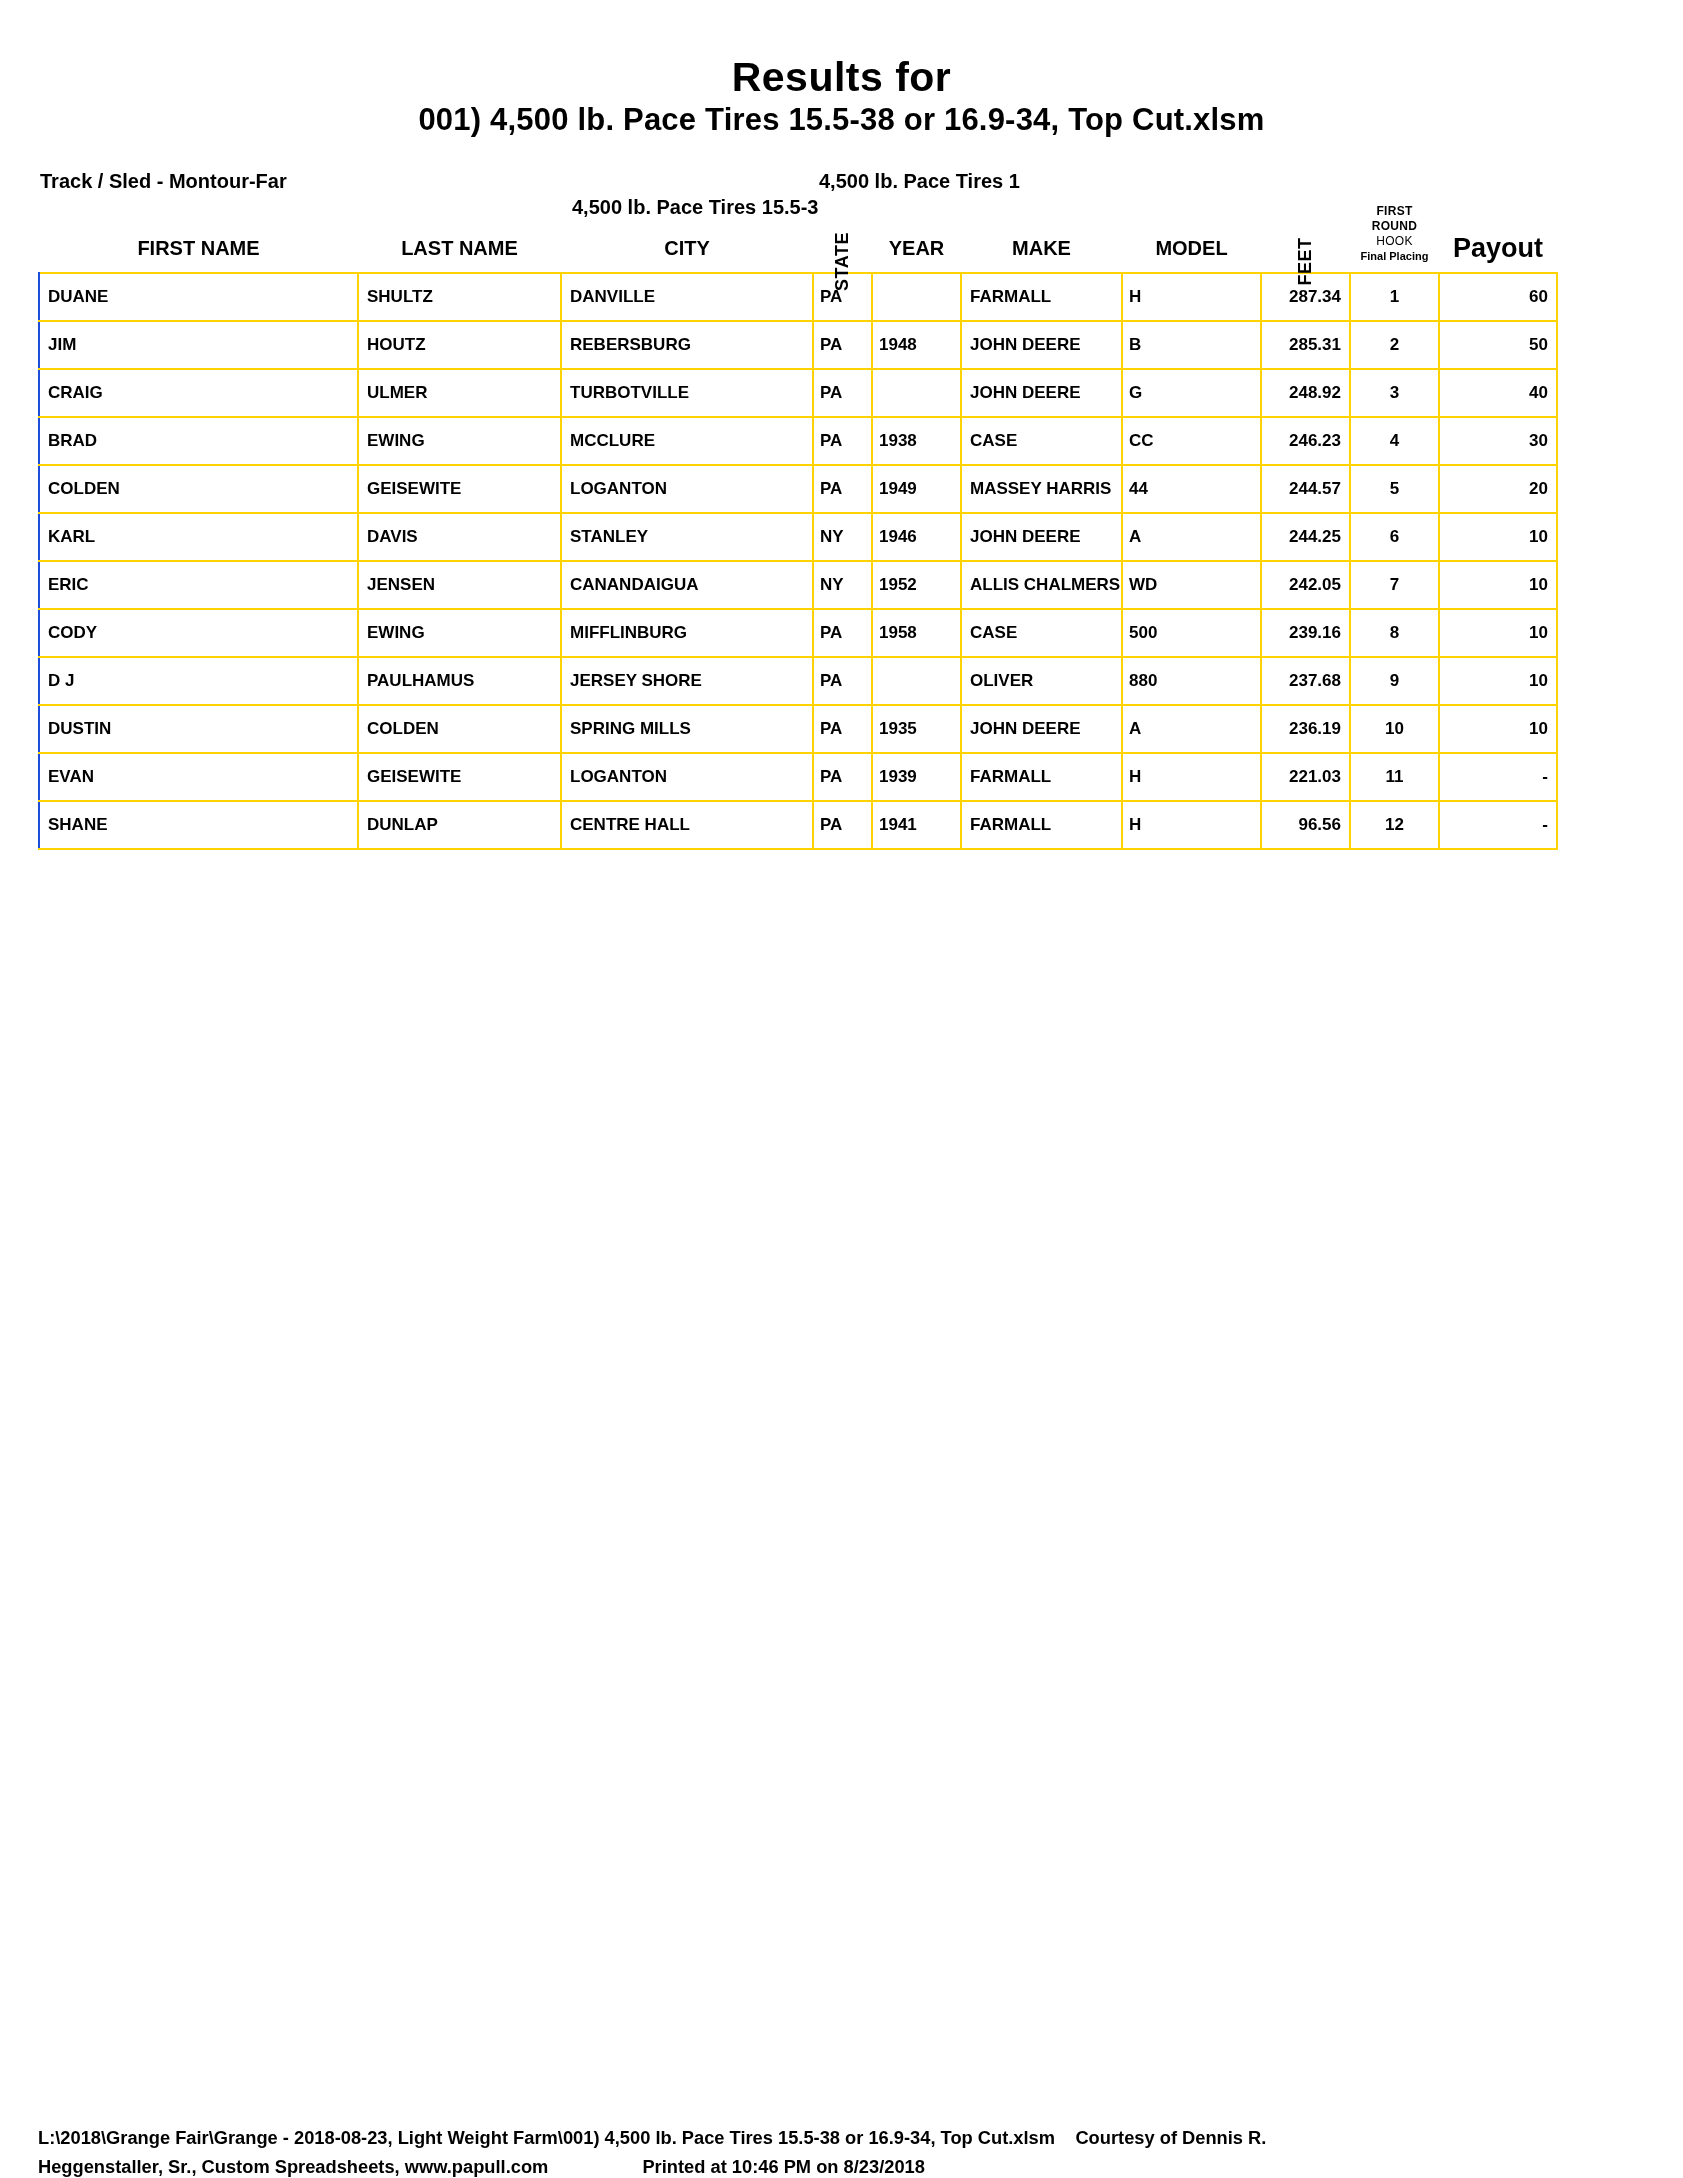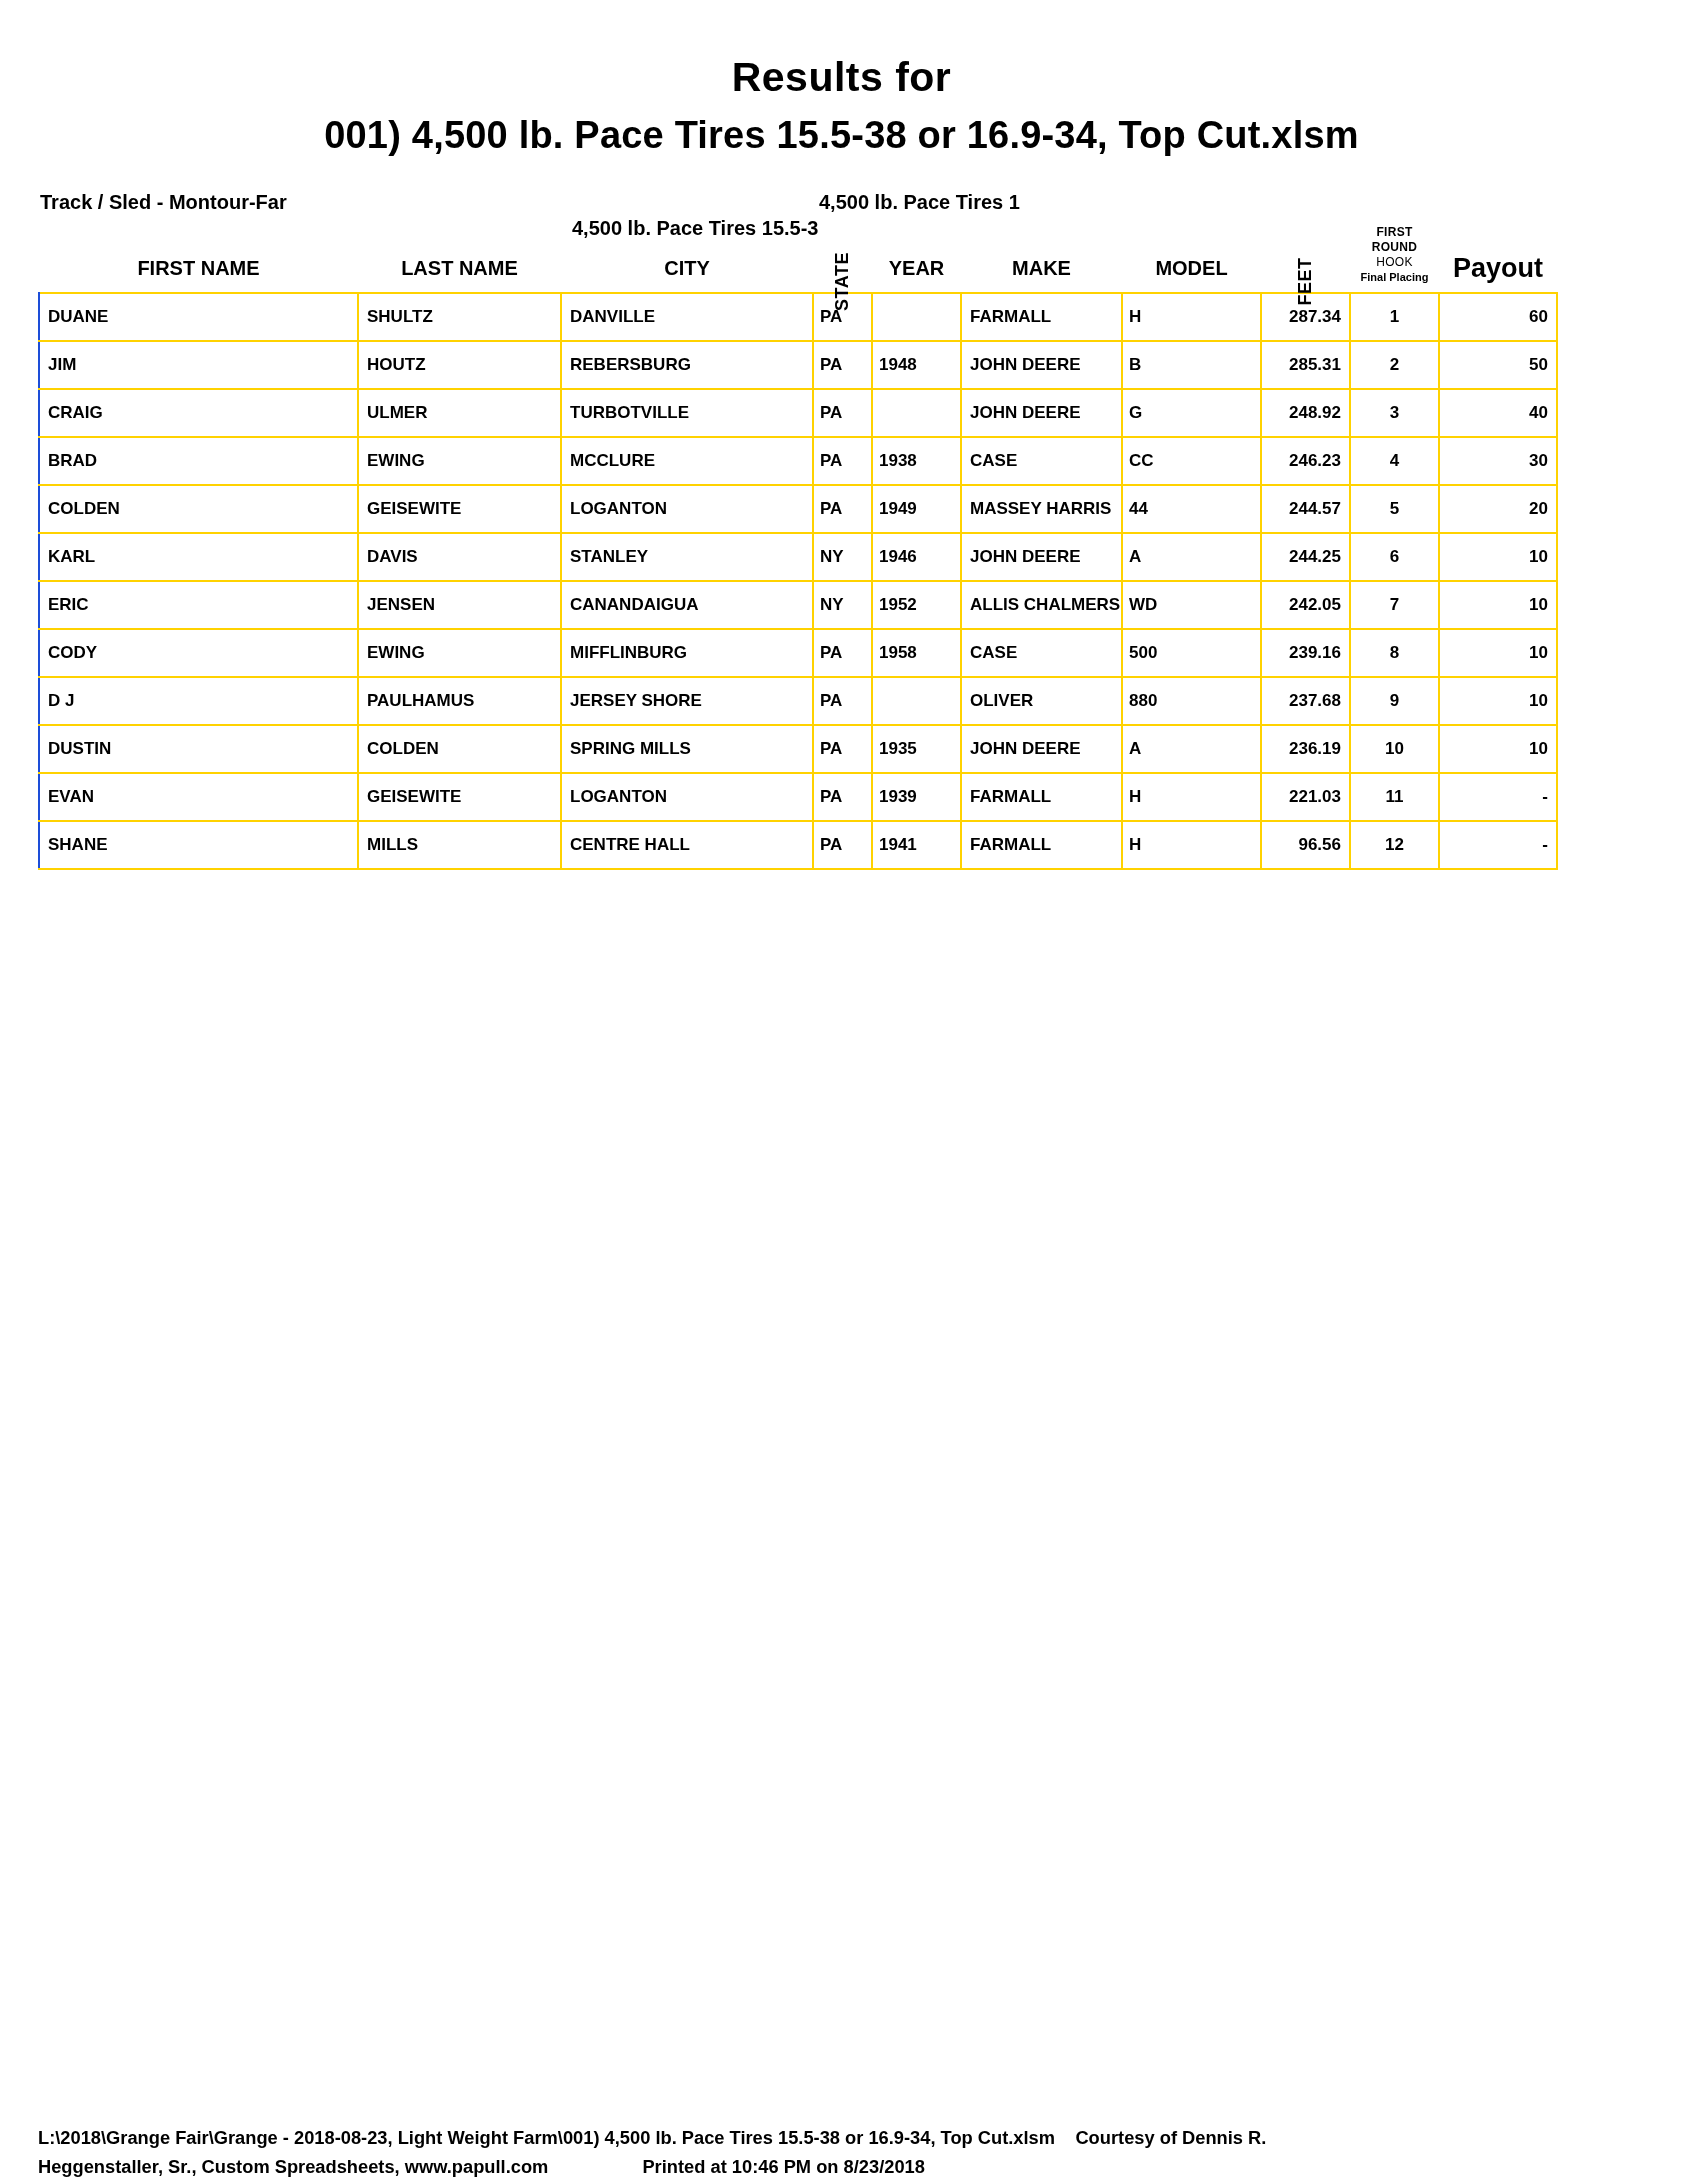--- a/index.html
+++ b/index.html
@@ -28,25 +28,24 @@
     text-align: center;
     margin-top: 54px;
   }
   .title-line-1 {
     font-size: 41px;
     font-weight: bold;
     letter-spacing: 0.5px;
     line-height: 1.15;
   }
   .title-line-2 {
-    font-size: 38px;
+    font-size: 31px;
     font-weight: bold;
     letter-spacing: 0.2px;
     line-height: 1.2;
-    margin-top: 12px;
   }
 
   
   .subheader {
     position: relative;
     margin-top: 32px;
     height: 26px;
     padding-left: 38px;
     padding-right: 38px;
     box-sizing: border-box;
@@ -374,21 +373,21 @@
             <td class="tight">PA</td>
             <td class="tight">1939</td>
             <td>FARMALL</td>
             <td class="tight">H</td>
             <td class="num">221.03</td>
             <td class="center">11</td>
             <td class="num">-</td>
           </tr>
           <tr>
             <td>SHANE</td>
-            <td>MILLS</td>
+            <td>DUNLAP</td>
             <td>CENTRE HALL</td>
             <td class="tight">PA</td>
             <td class="tight">1941</td>
             <td>FARMALL</td>
             <td class="tight">H</td>
             <td class="num">96.56</td>
             <td class="center">12</td>
             <td class="num">-</td>
           </tr>
         </tbody>

